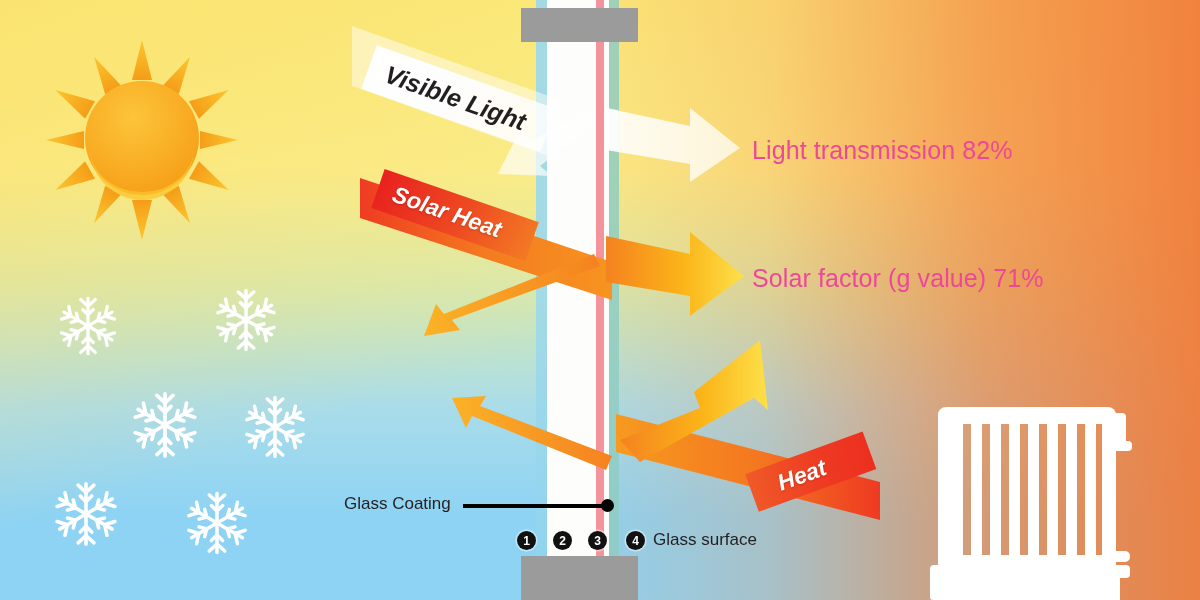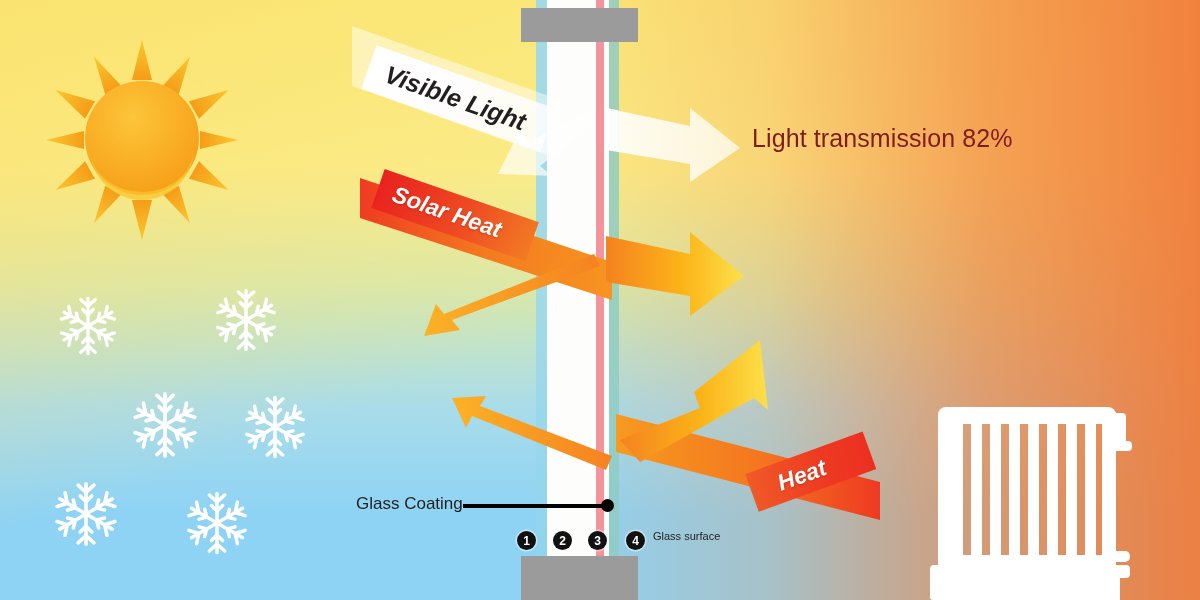--- a/index.html
+++ b/index.html
@@ -43,24 +43,25 @@
   
   .glass-outer{left:536px;width:11px;background:linear-gradient(to bottom,#9fd9e8 0%,#9fd9e8 55%,#8ed3f0 100%);opacity:.95;}
   .gap{left:547px;width:49px;background:#fdfdfb;}
   .coating{left:596px;width:8px;background:#f4939b;}
   .glass-inner{left:604px;width:5px;background:#fcfcfa;}
   .glass-inner2{left:609px;width:10px;background:#8fcdc2;opacity:.85;}
 
   
   .lbl{
     position:absolute;
-    color:#7f1d1d;
+    color:#ec4899;
     font-size:25px;
     letter-spacing:.1px;
     white-space:nowrap;
+    margin-top:12px;
   }
   .lbl-light{left:752px;top:124px;}
   .lbl-solar{left:752px;top:252px;}
   .lbl-ug{left:752px;top:417px;}
 
   
   .banner{
     position:absolute;
     color:#ffffff;
     font-style:italic;
@@ -85,32 +86,32 @@
   }
   .banner-heat{
     left:752px;top:473px;width:125px;height:40px;
     transform:rotate(-20deg);transform-origin:left center;
     background:linear-gradient(100deg,#f05a28 0%,#ee3a22 60%,#ec2f20 100%);
     font-size:23px;padding-left:28px;box-sizing:border-box;
   }
 
   
   .glass-coating-lbl{
-    position:absolute;left:356px;top:494px;
+    position:absolute;left:344px;top:494px;
     font-size:17px;color:#231f20;
   }
   .coating-leader{
     position:absolute;left:463px;top:504px;width:147px;height:4px;background:#000;
   }
   .coating-dot{
     position:absolute;left:601px;top:499px;width:13px;height:13px;border-radius:50%;background:#000;
   }
   .surface-lbl{
     position:absolute;left:653px;top:530px;
-    font-size:11px;color:#231f20;text-align:right;
+    font-size:17px;color:#231f20;text-align:right;
   }
   .num{
     position:absolute;top:531px;width:19px;height:19px;border-radius:50%;
     background:#111;color:#fff;font-size:12px;font-weight:bold;
     display:flex;align-items:center;justify-content:center;
     box-shadow:0 0 0 1.5px rgba(255,255,255,.45);
   }
   .num1{left:517px;} .num2{left:553px;} .num3{left:588px;} .num4{left:626px;}
 
   
@@ -560,20 +561,21 @@
     <span>Visible Light</span>
   </div>
   <div class="banner banner-solarheat">
     <span>Solar Heat</span>
   </div>
   <div class="banner banner-heat">
     <span>Heat</span>
   </div>
 
   <div class="lbl lbl-light">Light transmission 82%</div>
+  <div class="lbl lbl-solar">Solar factor (g value) 71%</div>
 
   <div class="glass-coating-lbl">Glass Coating</div>
   <div class="coating-leader"></div>
   <div class="coating-dot"></div>
 
   <div class="num num1">1</div>
   <div class="num num2">2</div>
   <div class="num num3">3</div>
   <div class="num num4">4</div>
   <div class="surface-lbl">Glass surface</div>

